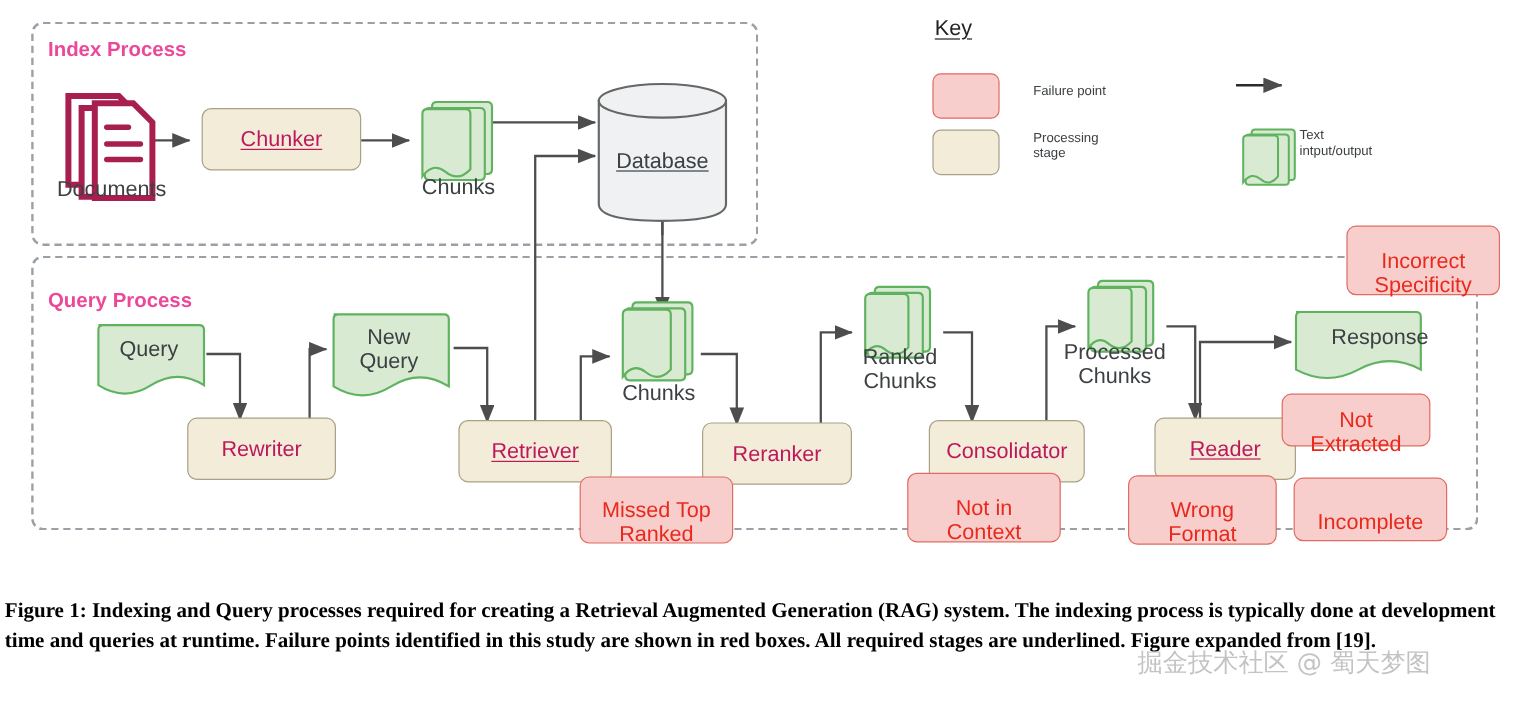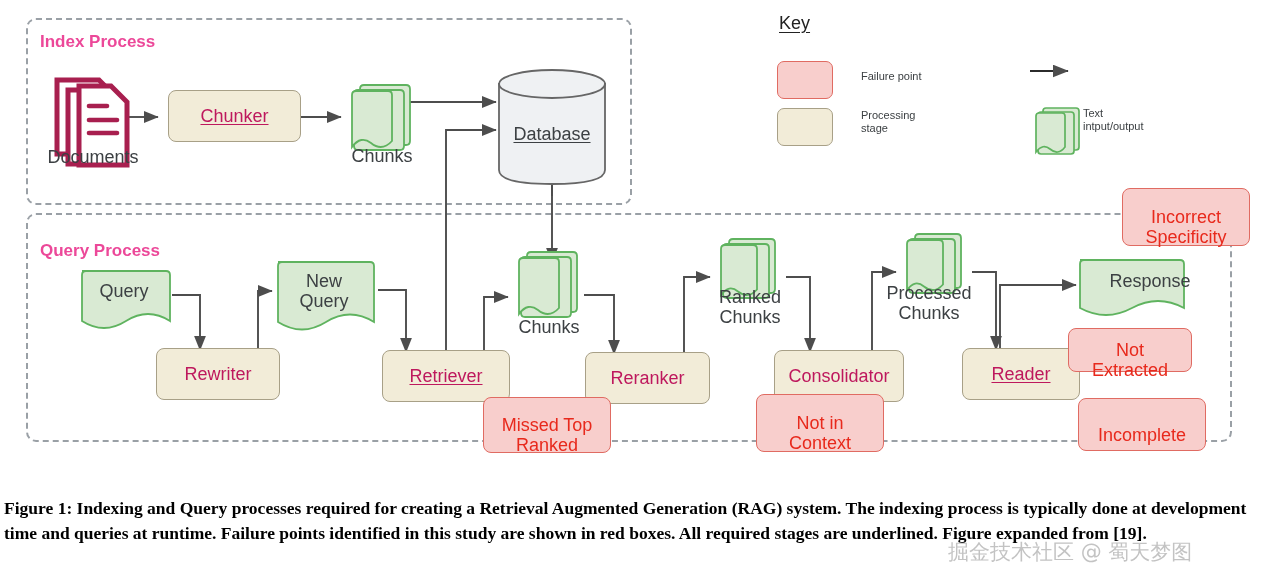--- a/index.html
+++ b/index.html
@@ -180,20 +180,21 @@
 
   <div class="node stage-box" style="left:962px;top:348px;width:118px;height:52px;">
     <span class="u">Reader</span>
   </div>
 
 
   <div class="node fail-box ml" style="left:483px;top:397px;width:128px;height:56px;"><br>    Missed Top<br>Ranked<br>  </div>
 
   <div class="node fail-box ml" style="left:756px;top:394px;width:128px;height:58px;"><br>    Not in<br>Context<br>  </div>
 
+  <div class="node fail-box ml" style="left:940px;top:396px;width:124px;height:58px;"><br>    Wrong<br>Format<br>  </div>
 
   <div class="node fail-box ml" style="left:1068px;top:328px;width:124px;height:44px;"><br>    Not<br>Extracted<br>  </div>
 
   <div class="node fail-box ml" style="left:1078px;top:398px;width:128px;height:53px;"><br>    Incomplete<br>  </div>
 
   <div class="node fail-box ml" style="left:1122px;top:188px;width:128px;height:58px;"><br>    Incorrect<br>Specificity<br>  </div>
 
   <div class="plain-label" style="left:28px;top:147px;width:130px;">Documents</div>
 
   <div class="plain-label" style="left:330px;top:146px;width:104px;">Chunks</div>

